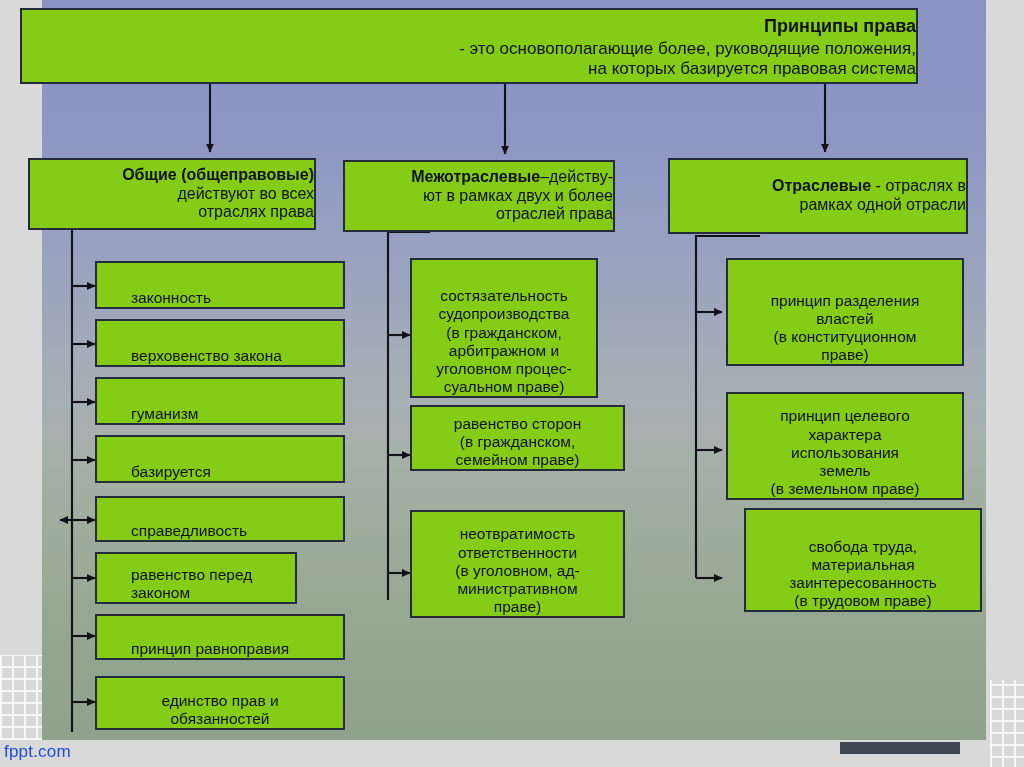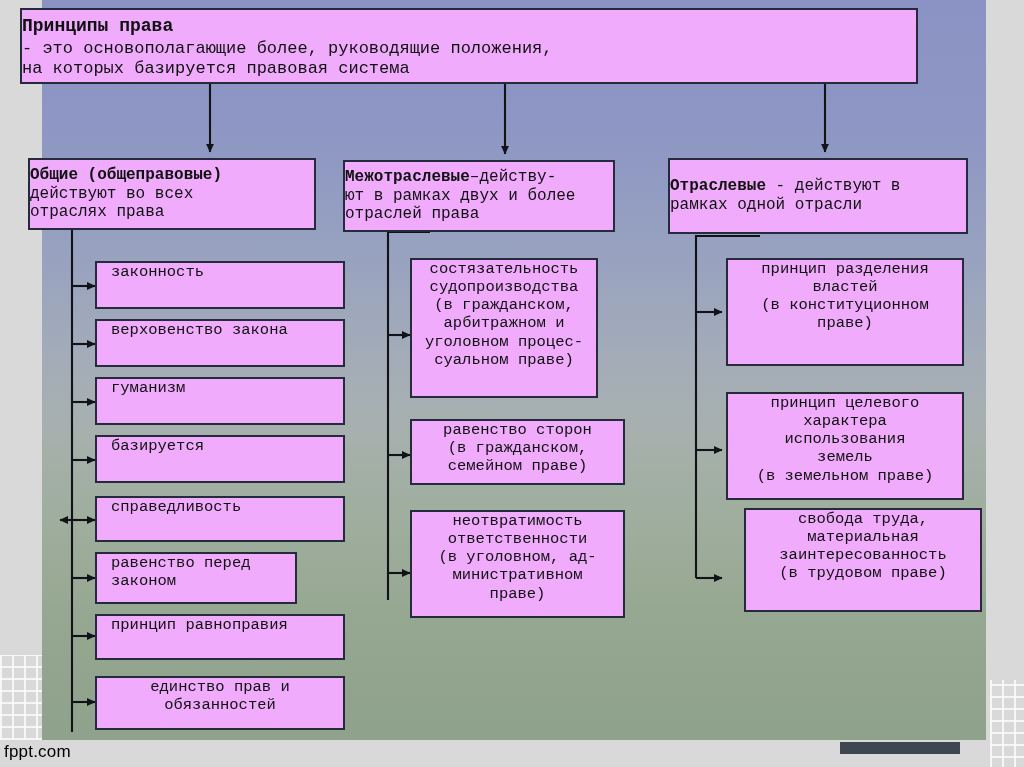--- a/index.html
+++ b/index.html
@@ -61,36 +61,36 @@
     height: 12px;
     background: #3e4651;
   }
 
   .watermark {
     position: absolute;
     left: 4px;
     top: 742px;
     font-family: "Liberation Sans", sans-serif;
     font-size: 17px;
-    color: #000000;
+    color: #1d4ed8;
     letter-spacing: .2px;
   }
 
   
   .node {
     position: absolute;
     box-sizing: border-box;
-    background: #f0abfc;
+    background: #84cc16;
     border: 2px solid #262b3c;
     display: flex;
-    align-items: flex-start;
+    align-items: flex-end;
     justify-content: center;
     text-align: center;
     color: #111111;
-    font-family: Liberation Mono, monospace;
+    font-family: Liberation Sans, sans-serif;
     line-height: 1.17;
   }
   .node .txt { display: block; padding: 0 6px; }
   .node b { font-weight: bold; }
 
   
   #node-title {
     left: 20px; top: 8px; width: 898px; height: 76px;
     flex-direction: column;
     font-size: 17px;
@@ -103,21 +103,21 @@
   .cat {
     flex-direction: column;
     font-size: 16px;
   }
   #cat-0 { left: 28px;  top: 158px; width: 288px; height: 72px; }
   #cat-1 { left: 343px; top: 160px; width: 272px; height: 72px; }
   #cat-2 { left: 668px; top: 158px; width: 300px; height: 76px; }
 
   
   .leaf { font-size: 15.5px; }
-  .leaf.left  { justify-content: flex-start; text-align: left; padding-left: 8px; }
+  .leaf.left  { justify-content: flex-start; text-align: left; padding-left: 28px; }
   .leaf.centered { justify-content: center; text-align: center; }
 
   
   #wires { position: absolute; left: 0; top: 0; width: 1024px; height: 767px; pointer-events: none; }
 </style>
 </head>
 <body>
 
 <div id="slide-root">
 
@@ -177,21 +177,21 @@
     <span>отраслях права</span>
   </div>
 
   <div class="node cat" id="cat-1">
     <span><b>Межотраслевые</b><span>–действу-</span></span>
     <span>ют в рамках двух и более</span>
     <span>отраслей права</span>
   </div>
 
   <div class="node cat" id="cat-2">
-    <span><b>Отраслевые</b><span> -  действуют в</span></span>
+    <span><b>Отраслевые</b><span> -  отраслях в</span></span>
     <span>рамках одной отрасли</span>
   </div>
 
   <div class="node leaf left" style="left:95px;  top:261px; width:250px; height:48px;">
       <span class="txt">законность</span>
     </div>
   <div class="node leaf left" style="left:95px;  top:319px; width:250px; height:48px;">
       <span class="txt">верховенство закона</span>
     </div>
   <div class="node leaf left" style="left:95px;  top:377px; width:250px; height:48px;">
@@ -209,21 +209,21 @@
   <div class="node leaf left" style="left:95px;  top:614px; width:250px; height:46px;">
       <span class="txt">принцип равноправия</span>
     </div>
   <div class="node leaf centered" style="left:95px;  top:676px; width:250px; height:54px;">
       <span class="txt">единство прав и<br>обязанностей</span>
     </div>
 
   <div class="node leaf centered" style="left:410px; top:258px; width:188px; height:140px;">
       <span class="txt">состязательность<br>судопроизводства<br>(в гражданском,<br>арбитражном и<br>уголовном процес-<br>суальном праве)</span>
     </div>
-  <div class="node leaf centered" style="left:410px; top:419px; width:215px; height:66px;">
+  <div class="node leaf centered" style="left:410px; top:405px; width:215px; height:66px;">
       <span class="txt">равенство сторон<br>(в гражданском,<br>семейном праве)</span>
     </div>
   <div class="node leaf centered" style="left:410px; top:510px; width:215px; height:108px;">
       <span class="txt">неотвратимость<br>ответственности<br>(в уголовном, ад-<br>министративном<br>праве)</span>
     </div>
 
   <div class="node leaf centered" style="left:726px; top:258px; width:238px; height:108px;">
       <span class="txt">принцип разделения<br>властей<br>(в конституционном<br>праве)</span>
     </div>
   <div class="node leaf centered" style="left:726px; top:392px; width:238px; height:108px;">

